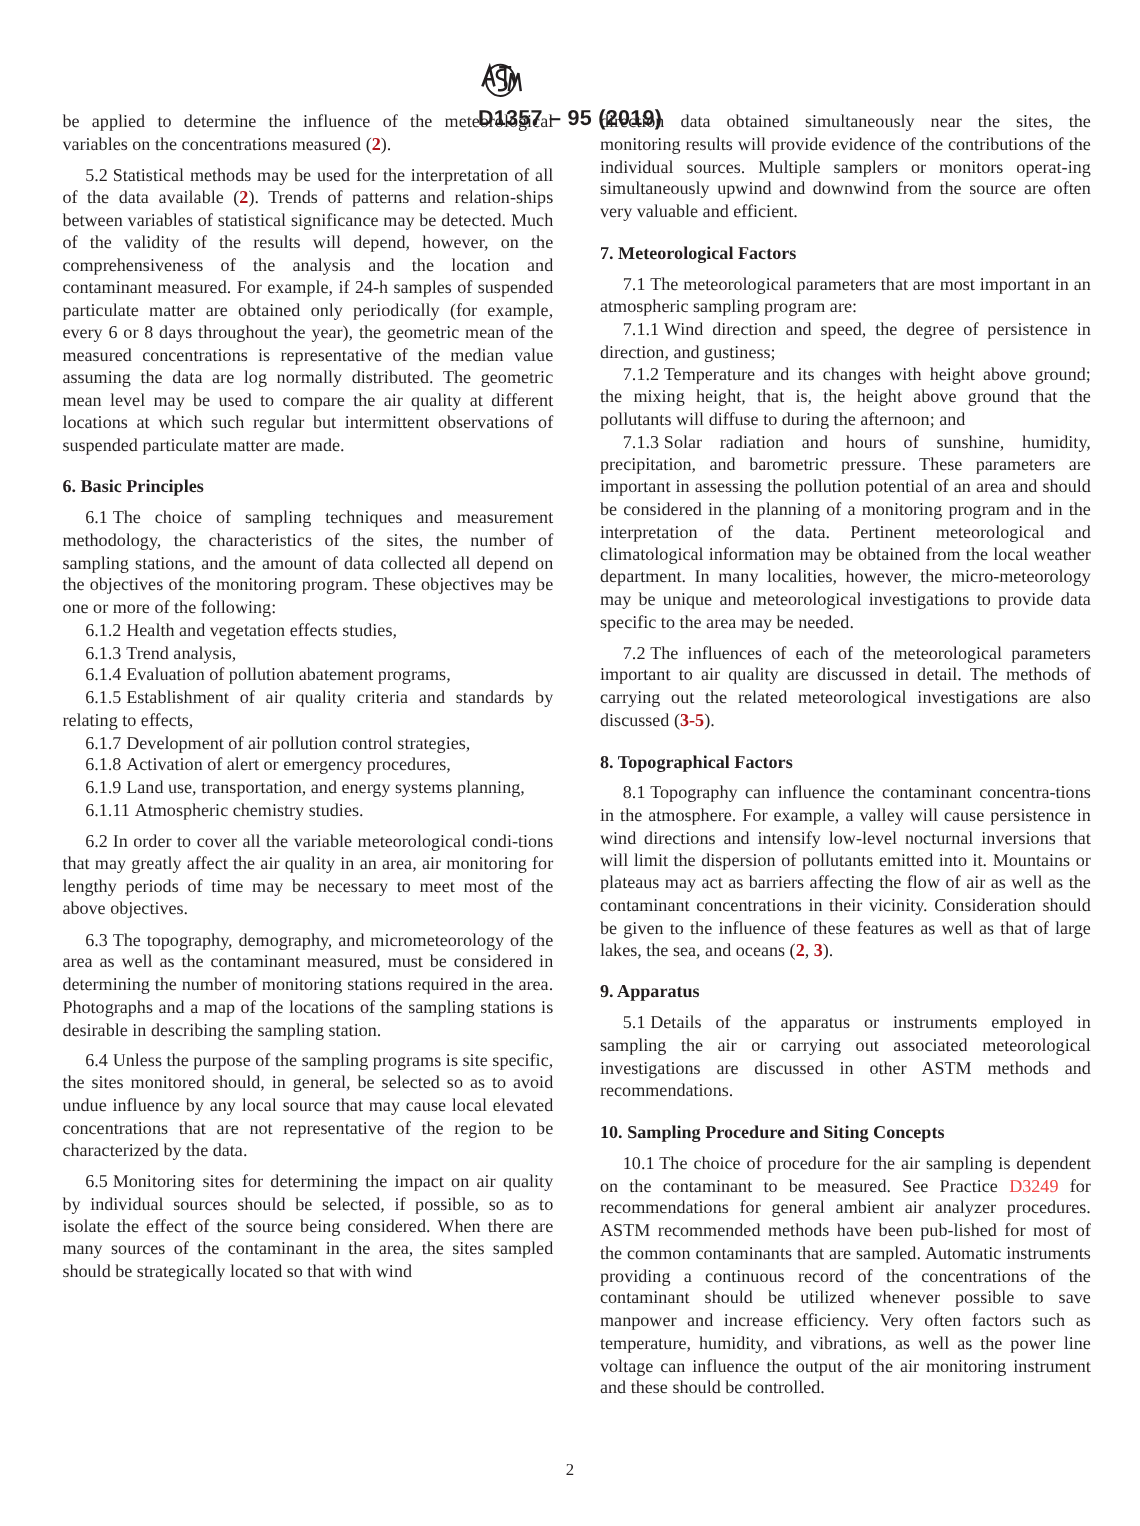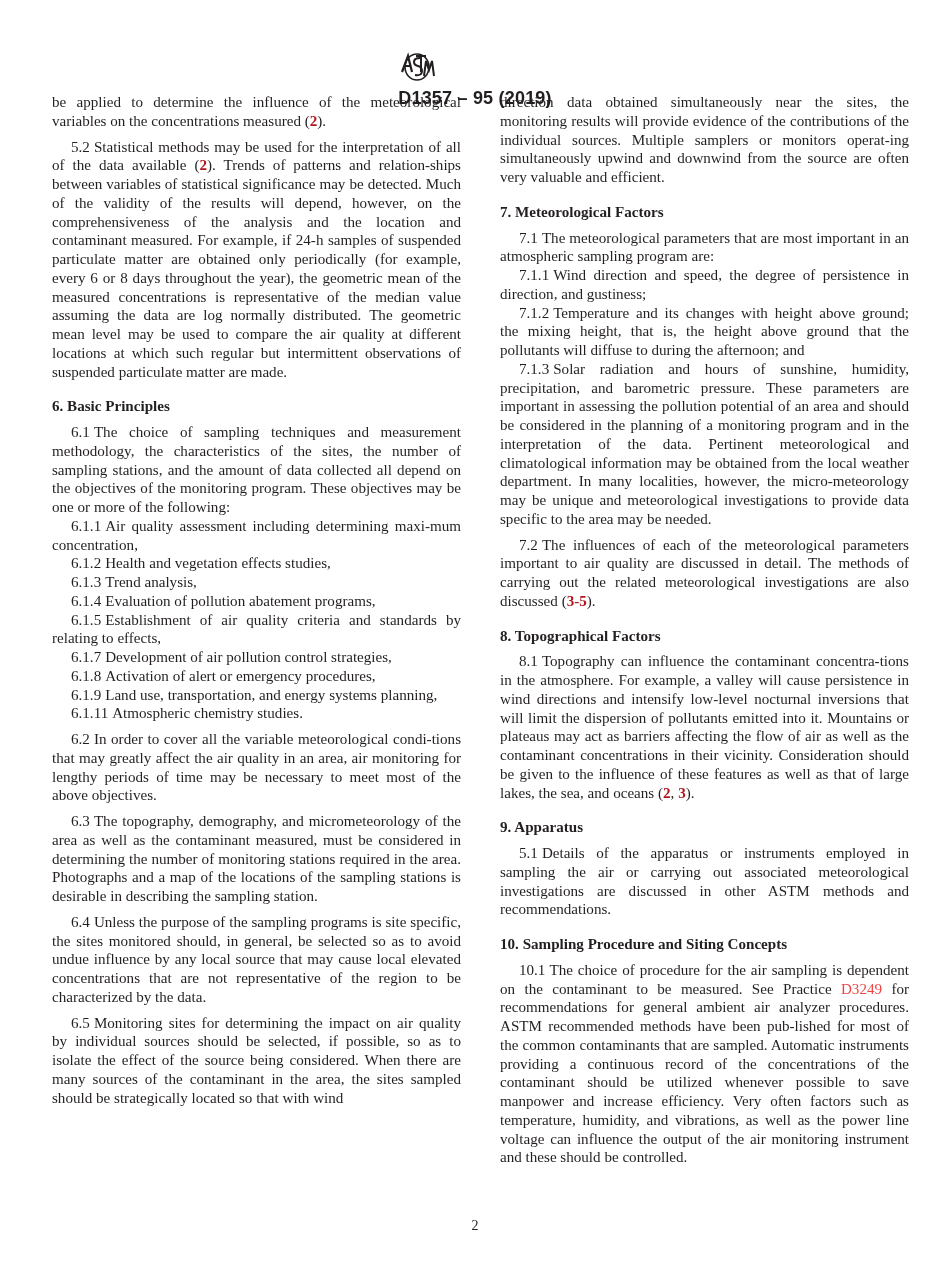--- a/index.html
+++ b/index.html
@@ -45,21 +45,20 @@
 
 <div class="col col-left">
   <p><span>be applied to determine the influence of the meteorological variables on the concentrations measured (</span><span class="ref">2</span><span>).</span></p>
 
   <p class="ind gap"><span class="num">5.2</span><span>Statistical methods may be used for the interpretation of all of the data available (</span><span class="ref">2</span><span>). Trends of patterns and relation-ships between variables of statistical significance may be detected. Much of the validity of the results will depend, however, on the comprehensiveness of the analysis and the location and contaminant measured. For example, if 24-h samples of suspended particulate matter are obtained only periodically (for example, every 6 or 8 days throughout the year), the geometric mean of the measured concentrations is representative of the median value assuming the data are log normally distributed. The geometric mean level may be used to compare the air quality at different locations at which such regular but intermittent observations of suspended particulate matter are made.</span></p>
 
   <h2 class="sec">6.  Basic Principles</h2>
 
   <p class="ind"><span class="num">6.1</span><span>The choice of sampling techniques and measurement methodology, the characteristics of the sites, the number of sampling stations, and the amount of data collected all depend on the objectives of the monitoring program. These objectives may be one or more of the following:</span></p>
 
-  <p class="ind"><span class="num">6.1.1</span><span>Air quality assessment including determining maxi-mum concentration,</span></p>
   <p class="ind"><span class="num">6.1.2</span><span>Health and vegetation effects studies,</span></p>
   <p class="ind"><span class="num">6.1.3</span><span>Trend analysis,</span></p>
   <p class="ind"><span class="num">6.1.4</span><span>Evaluation of pollution abatement programs,</span></p>
   <p class="ind"><span class="num">6.1.5</span><span>Establishment of air quality criteria and standards by relating to effects,</span></p>
   <p class="ind"><span class="num">6.1.7</span><span>Development of air pollution control strategies,</span></p>
   <p class="ind"><span class="num">6.1.8</span><span>Activation of alert or emergency procedures,</span></p>
   <p class="ind"><span class="num">6.1.9</span><span>Land use, transportation, and energy systems planning,</span></p>
   <p class="ind"><span class="num">6.1.11</span><span>Atmospheric chemistry studies.</span></p>
 
   <p class="ind gap"><span class="num">6.2</span><span>In order to cover all the variable meteorological condi-tions that may greatly affect the air quality in an area, air monitoring for lengthy periods of time may be necessary to meet most of the above objectives.</span></p>

